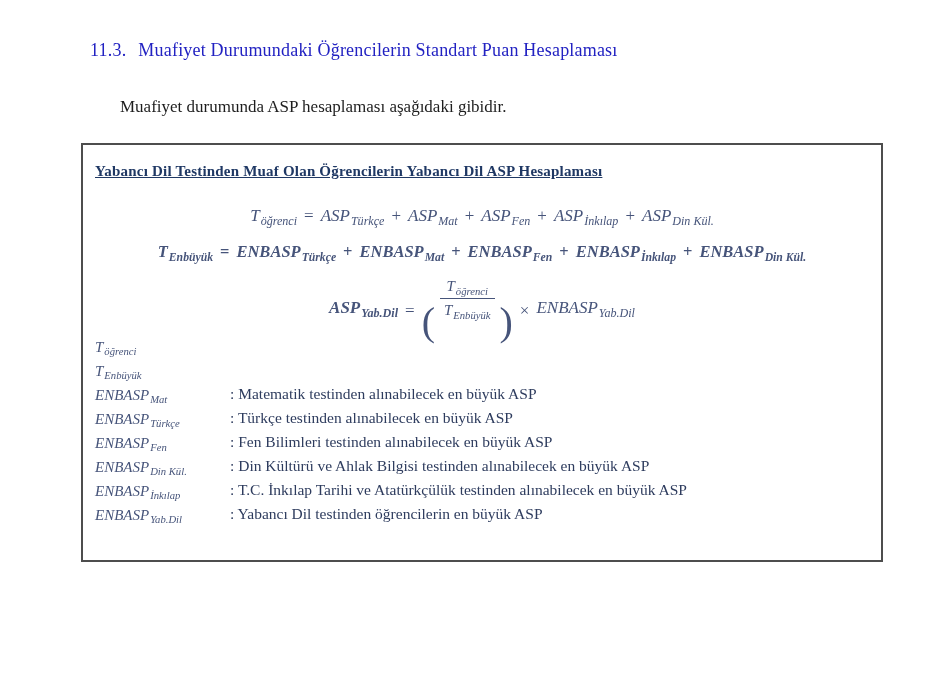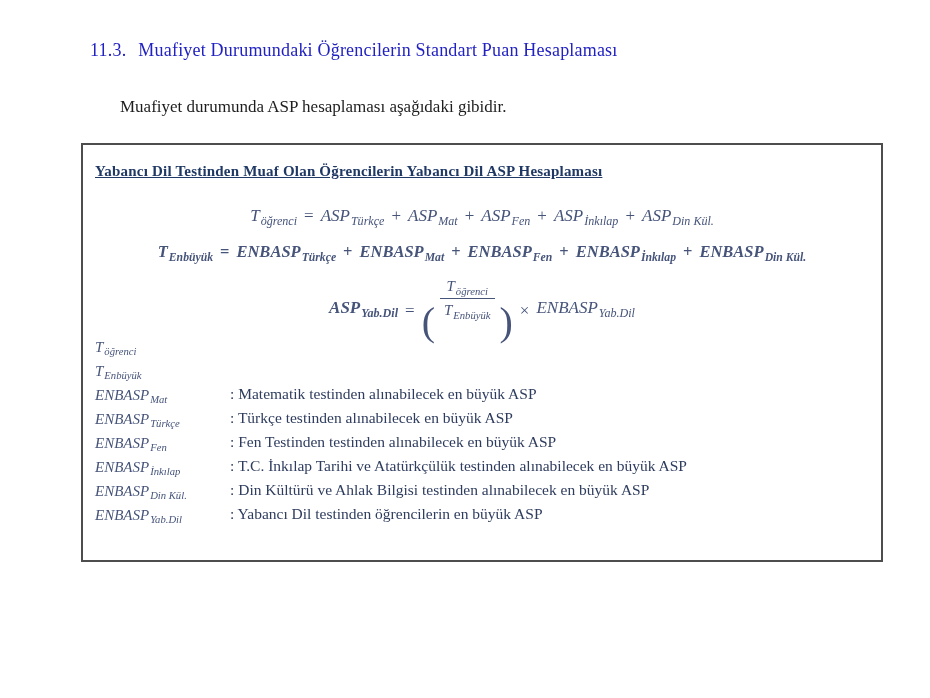--- a/index.html
+++ b/index.html
@@ -96,28 +96,28 @@
       <div class="def-row">
         <div class="def-term"><span class="mvar"><span class="mbase">ENBASP</span><span class="msub">Mat</span></span></div>
         <div class="def-desc">: Matematik testinden alınabilecek en büyük ASP</div>
       </div>
       <div class="def-row">
         <div class="def-term"><span class="mvar"><span class="mbase">ENBASP</span><span class="msub">Türkçe</span></span></div>
         <div class="def-desc">: Türkçe testinden alınabilecek en büyük ASP</div>
       </div>
       <div class="def-row">
         <div class="def-term"><span class="mvar"><span class="mbase">ENBASP</span><span class="msub">Fen</span></span></div>
-        <div class="def-desc">: Fen Testinden testinden alınabilecek en büyük ASP</div>
+        <div class="def-desc">: Fen Bilimleri testinden alınabilecek en büyük ASP</div>
+      </div>
+      <div class="def-row">
+        <div class="def-term"><span class="mvar"><span class="mbase">ENBASP</span><span class="msub">Din Kül.</span></span></div>
+        <div class="def-desc">: Din Kültürü ve Ahlak Bilgisi testinden alınabilecek en büyük ASP</div>
       </div>
       <div class="def-row">
         <div class="def-term"><span class="mvar"><span class="mbase">ENBASP</span><span class="msub">İnkılap</span></span></div>
         <div class="def-desc">: T.C. İnkılap Tarihi ve Atatürkçülük testinden alınabilecek en büyük ASP</div>
-      </div>
-      <div class="def-row">
-        <div class="def-term"><span class="mvar"><span class="mbase">ENBASP</span><span class="msub">Din Kül.</span></span></div>
-        <div class="def-desc">: Din Kültürü ve Ahlak Bilgisi testinden alınabilecek en büyük ASP</div>
       </div>
       <div class="def-row">
         <div class="def-term"><span class="mvar"><span class="mbase">ENBASP</span><span class="msub">Yab.Dil</span></span></div>
         <div class="def-desc">: Yabancı Dil testinden öğrencilerin en büyük ASP</div>
       </div>
     </div>
 </div>
 
 </body></html>

